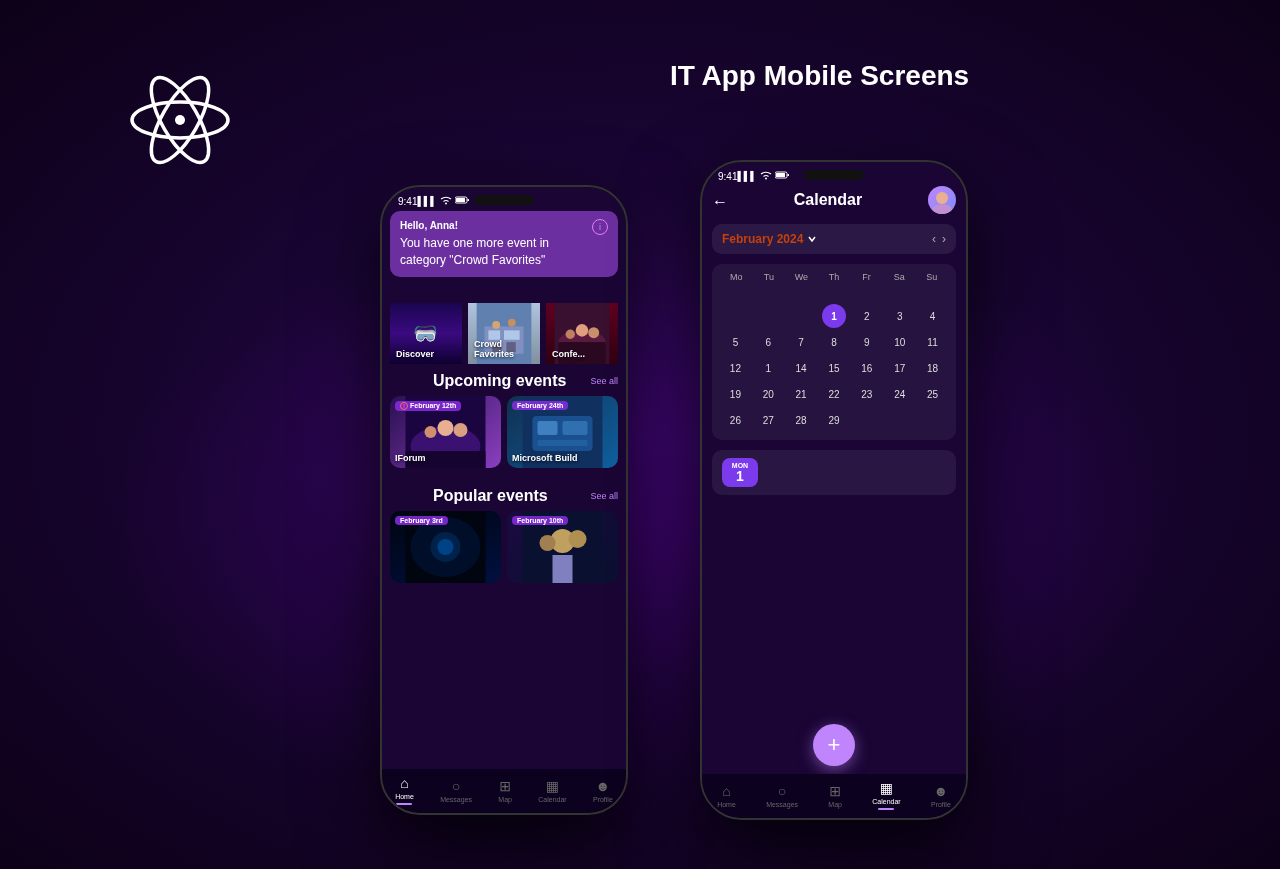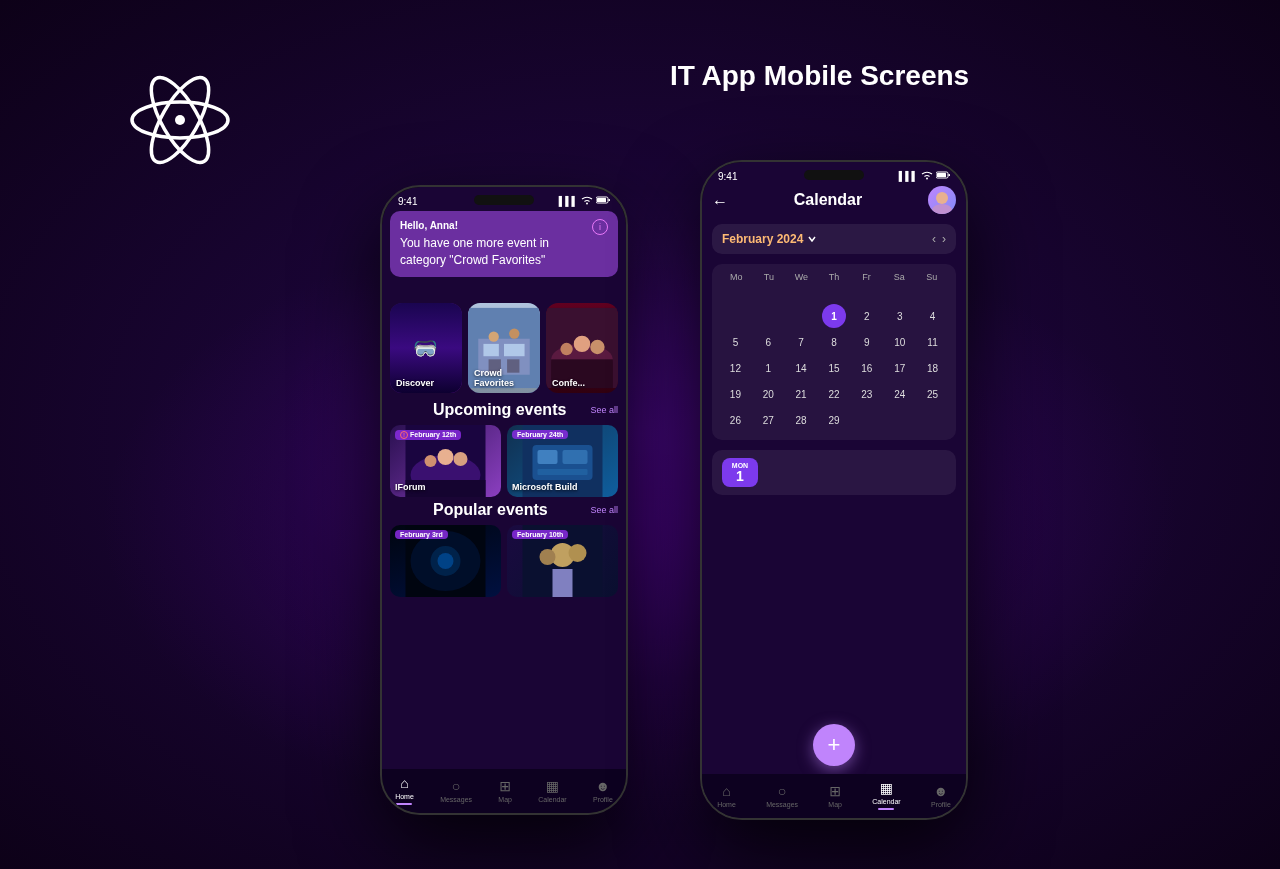--- a/index.html
+++ b/index.html
@@ -90,21 +90,20 @@
       width: 60px;
       height: 10px;
       background: #111;
       border-radius: 6px;
       z-index: 10;
     }
 
     
     .status-bar {
       display: flex;
-      justify-content: space-between;
       align-items: center;
       padding: 8px 16px 4px;
       font-size: 10px;
       color: #fff;
       flex-shrink: 0;
     }
 
     .status-icons {
       display: flex;
       align-items: center;
@@ -161,22 +160,22 @@
     
     .category-row {
       display: flex;
       gap: 6px;
       margin-bottom: 8px;
       overflow: hidden;
     }
 
     .category-card {
       flex: 1;
-      height: 90px;
-      border-radius: 12px;
+      height: 61px;
+      border-radius: 0;
       overflow: hidden;
       position: relative;
     }
 
     .category-card .card-label {
       position: absolute;
       bottom: 5px;
       left: 6px;
       color: #fff;
       font-size: 9px;
@@ -206,21 +205,21 @@
 
     .see-all {
       color: #c084fc;
       font-size: 9px;
     }
 
     
     .events-row {
       display: flex;
       gap: 6px;
-      margin-bottom: 4px;
+      margin-bottom: 19px;
     }
 
     .event-card {
       flex: 1;
       height: 72px;
       border-radius: 10px;
       overflow: hidden;
       position: relative;
     }
 
@@ -345,21 +344,21 @@
       display: flex;
       align-items: center;
       justify-content: space-between;
       background: rgba(255,255,255,0.08);
       border-radius: 10px;
       padding: 8px 10px;
       margin-bottom: 10px;
     }
 
     .month-label {
-      color: #fdba74;
+      color: #c2410c;
       font-size: 12px;
       font-weight: 600;
       display: flex;
       align-items: center;
       gap: 4px;
     }
 
     .month-arrows {
       display: flex;
       gap: 6px;

